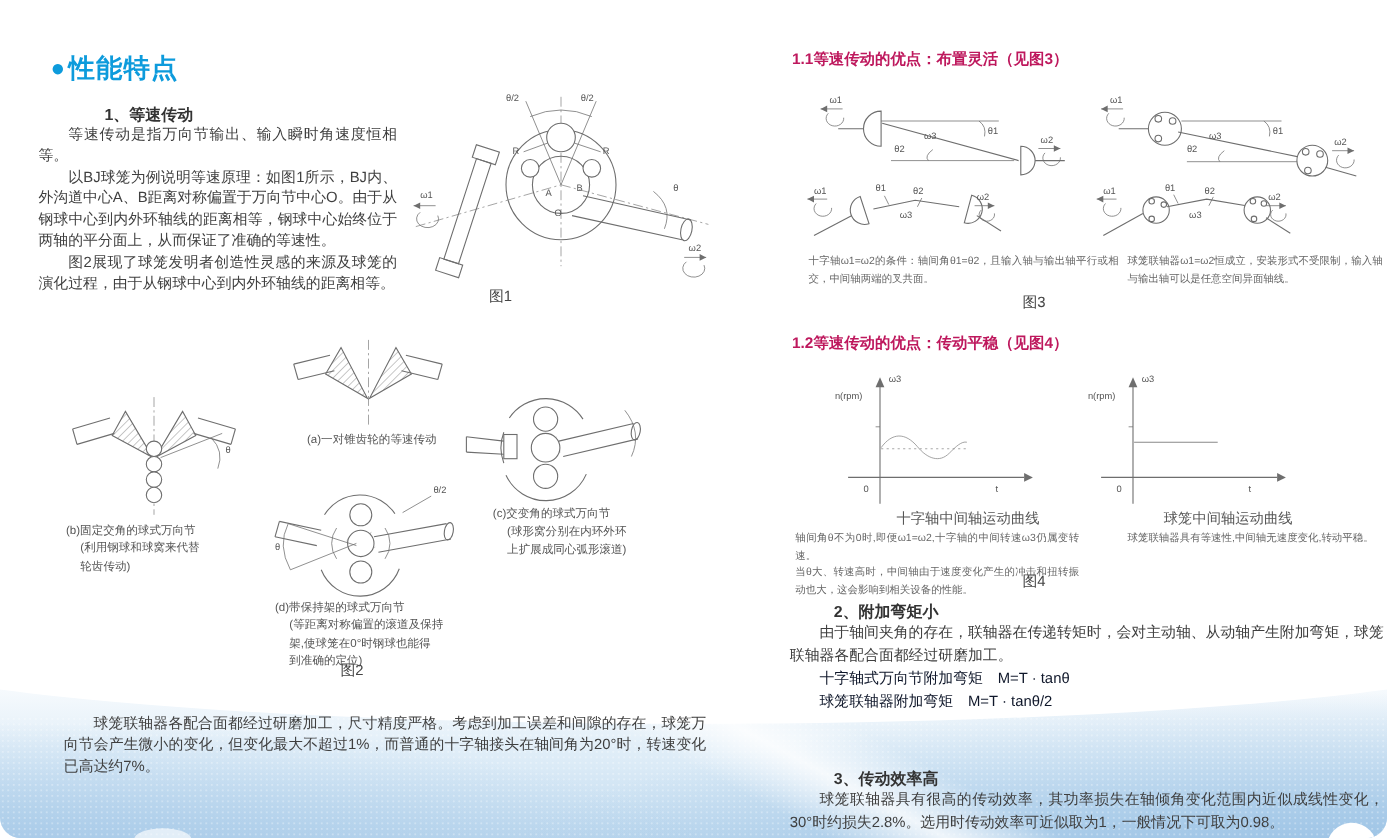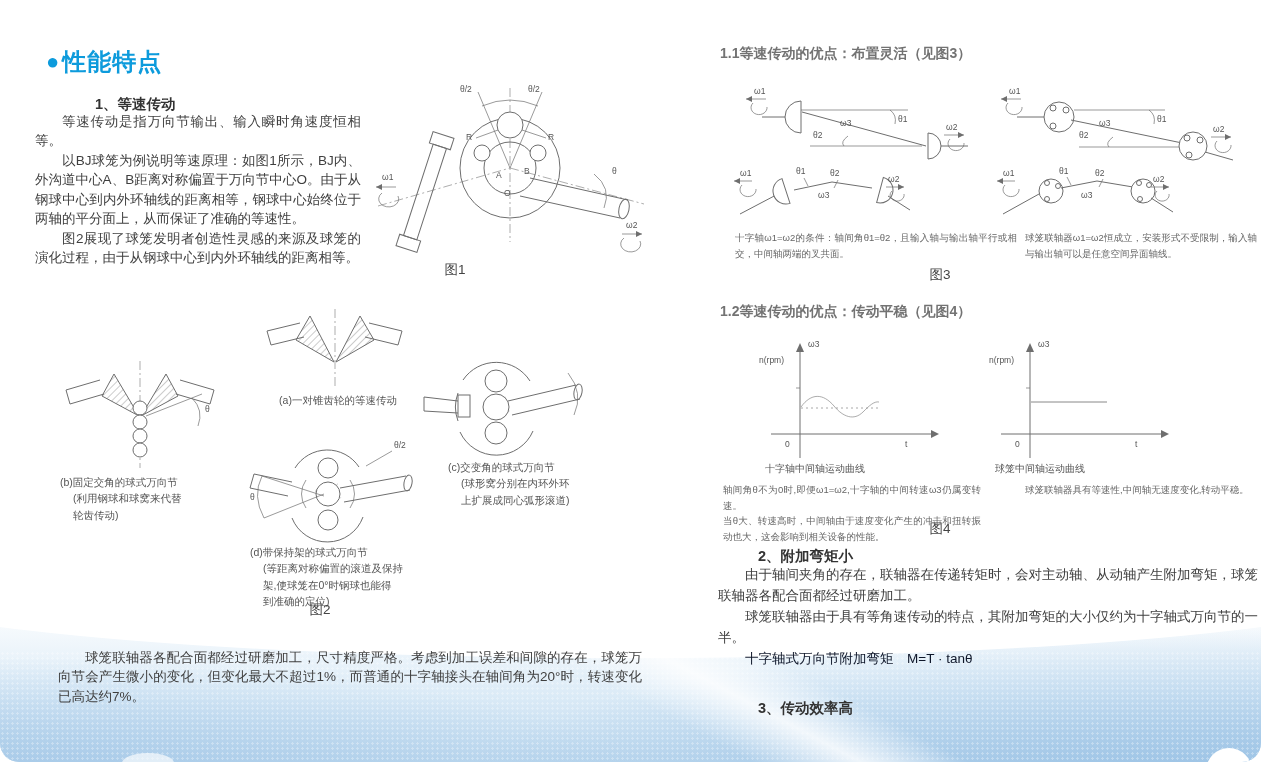--- a/index.html
+++ b/index.html
@@ -21,31 +21,31 @@
     background:linear-gradient(28deg, rgba(255,255,255,0) 43%, rgba(255,255,255,.8) 51%, rgba(255,255,255,0) 59%);}
   .corner-circle{position:absolute;width:46px;height:46px;border-radius:50%;background:#fff;
     left:1206px;bottom:-32px;z-index:1;}
   .edge-ellipse{position:absolute;width:52px;height:20px;border-radius:50%;background:rgba(255,255,255,.65);
     left:122px;bottom:-11px;z-index:1;}
   .z{z-index:1;}
   
   .main-heading{left:46px;top:46px;font-size:24px;font-weight:bold;letter-spacing:1px;}
   .main-heading .bullet{font-size:22px;vertical-align:1px;margin-right:2px;}
   .sec-title{font-size:14.5px;font-weight:bold;color:#333;}
-  .sub-heading{font-size:14px;font-weight:600;color:#737373;}
+  .sub-heading{font-size:14px;font-weight:600;color:#be185d;}
   
   .para{font-size:13.5px;line-height:1.44;text-align:justify;margin:0;text-indent:2em;color:#3f3f3f;}
   .para2{font-size:13.5px;line-height:1.55;text-align:justify;margin:0;text-indent:2em;color:#3f3f3f;}
   .formula{font-size:13.5px;line-height:1.55;margin:0;text-indent:2em;color:#0f172a;}
   
   .figcap{font-size:13.5px;color:#444;text-align:center;}
   .subcap{font-size:10.5px;color:#555;line-height:1.55;}
   .subcap .l2{padding-left:13px;}
   .note{font-size:9.5px;color:#666;line-height:1.65;text-align:justify;}
-  .gtitle{font-size:10px;color:#555;text-align:left;}
+  .gtitle{font-size:13px;color:#555;text-align:right;}
   svg{display:block;}
   svg line,svg path,svg circle,svg rect,svg ellipse,svg polyline{stroke:#6e6e6e;stroke-width:1;fill:none;}
   svg .fillg{fill:#6e6e6e;stroke:none;}
   svg .thin{stroke-width:.7;}
   svg .dashdot{stroke-dasharray:9 3 2 3;stroke-width:.7;stroke:#8a8a8a;}
   svg .dotline{stroke-dasharray:2 3;stroke:#a8a8a8;}
   svg text{font-size:8.5px;fill:#555;stroke:none;font-family:"Liberation Sans","DejaVu Sans",sans-serif;}
   svg .joint{fill:#ffffff;}
 </style>
 </head>
@@ -375,19 +375,22 @@
   <div class="abs z note" style="left:723px;top:482px;width:258px;">
     <div>轴间角θ不为0时,即便ω1=ω2,十字轴的中间转速ω3仍属变转速。</div>
     <div>当θ大、转速高时，中间轴由于速度变化产生的冲击和扭转振动也大，这会影响到相关设备的性能。</div>
   </div>
   <div class="abs z note" style="left:1025px;top:482px;width:232px;">球笼联轴器具有等速性,中间轴无速度变化,转动平稳。</div>
   <div class="abs z figcap" style="left:870px;top:520px;width:140px;">图4</div>
 
   <div class="abs z sec-title" style="left:758px;top:547px;">2、附加弯矩小</div>
   <div class="abs z" style="left:718px;top:565px;width:540px;">
     <p class="para2">由于轴间夹角的存在，联轴器在传递转矩时，会对主动轴、从动轴产生附加弯矩，球笼联轴器各配合面都经过研磨加工。</p>
-    <p class="para2">球笼联轴器由于具有等角速传动的特点，其附加弯矩的大小仅约为十字轴式万向节的一半。</p>
     <p class="formula">十字轴式万向节附加弯矩　M=T · tanθ</p>
+    <p class="formula">球笼联轴器附加弯矩　M=T · tanθ/2</p>
   </div>
 
   <div class="abs z sec-title" style="left:758px;top:699px;">3、传动效率高</div>
+  <div class="abs z" style="left:718px;top:717px;width:540px;">
+    <p class="para2">球笼联轴器具有很高的传动效率，其功率损失在轴倾角变化范围内近似成线性变化，30°时约损失2.8%。选用时传动效率可近似取为1，一般情况下可取为0.98。</p>
+  </div>
 
 </div>
 
 </body></html>

